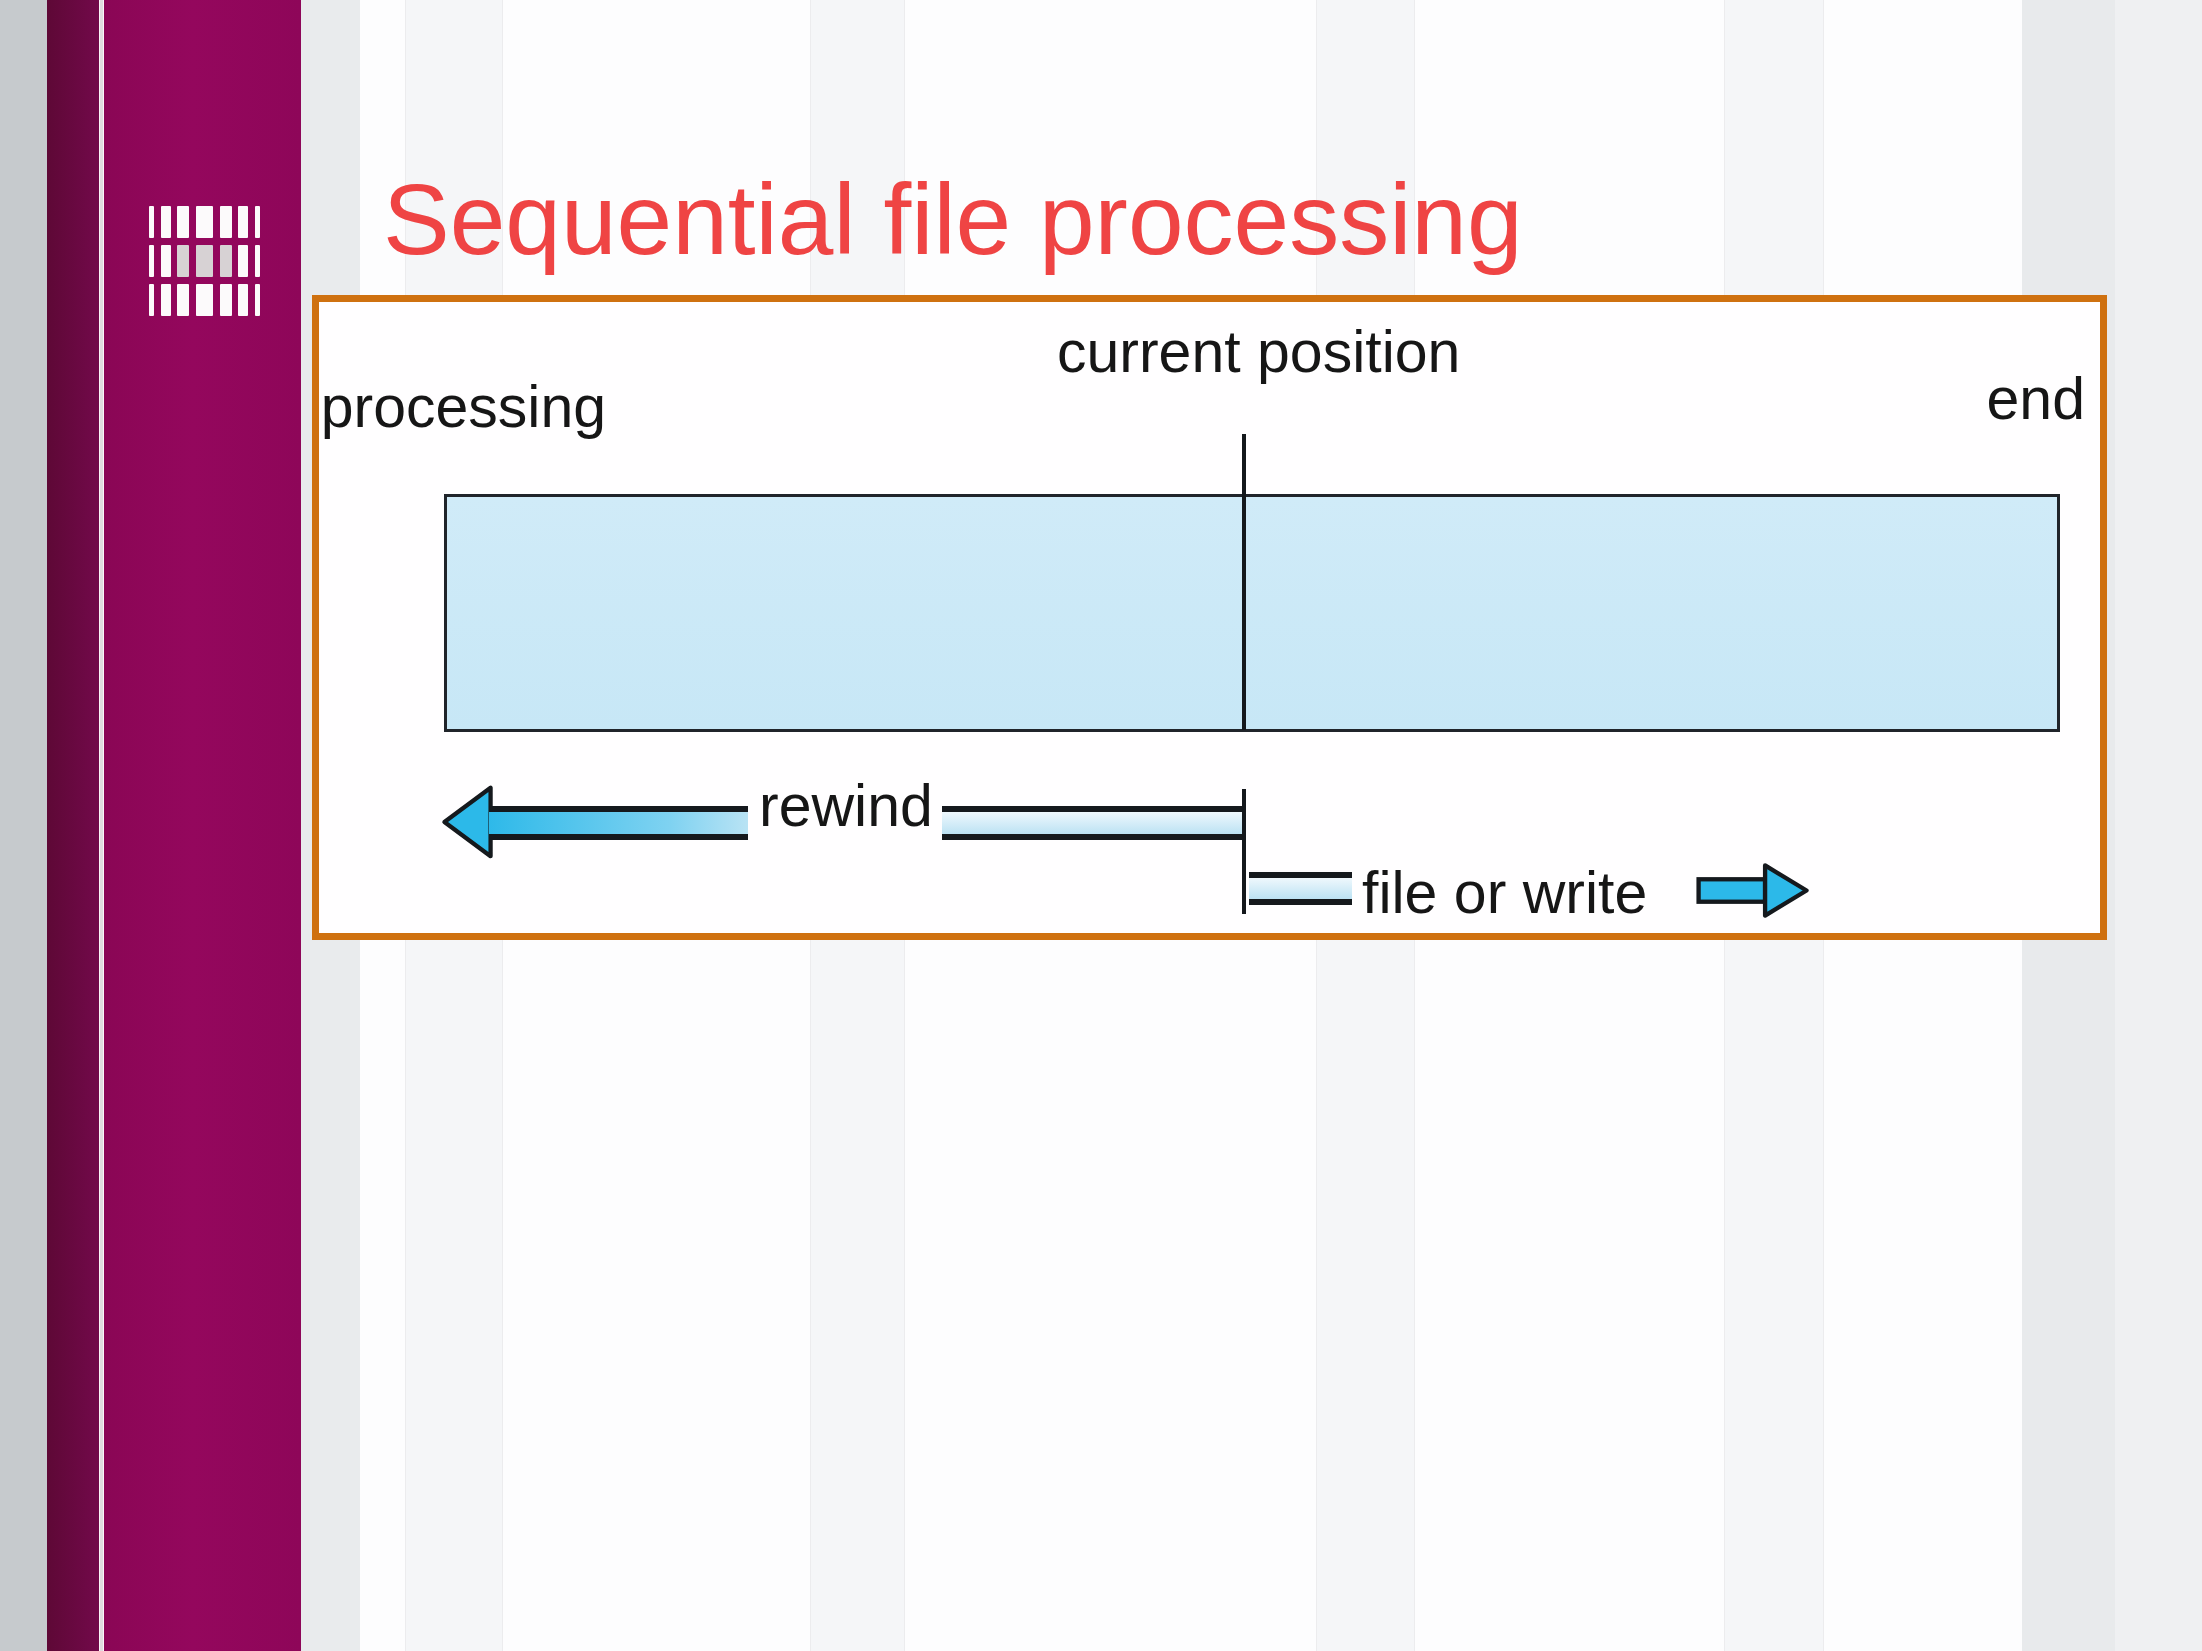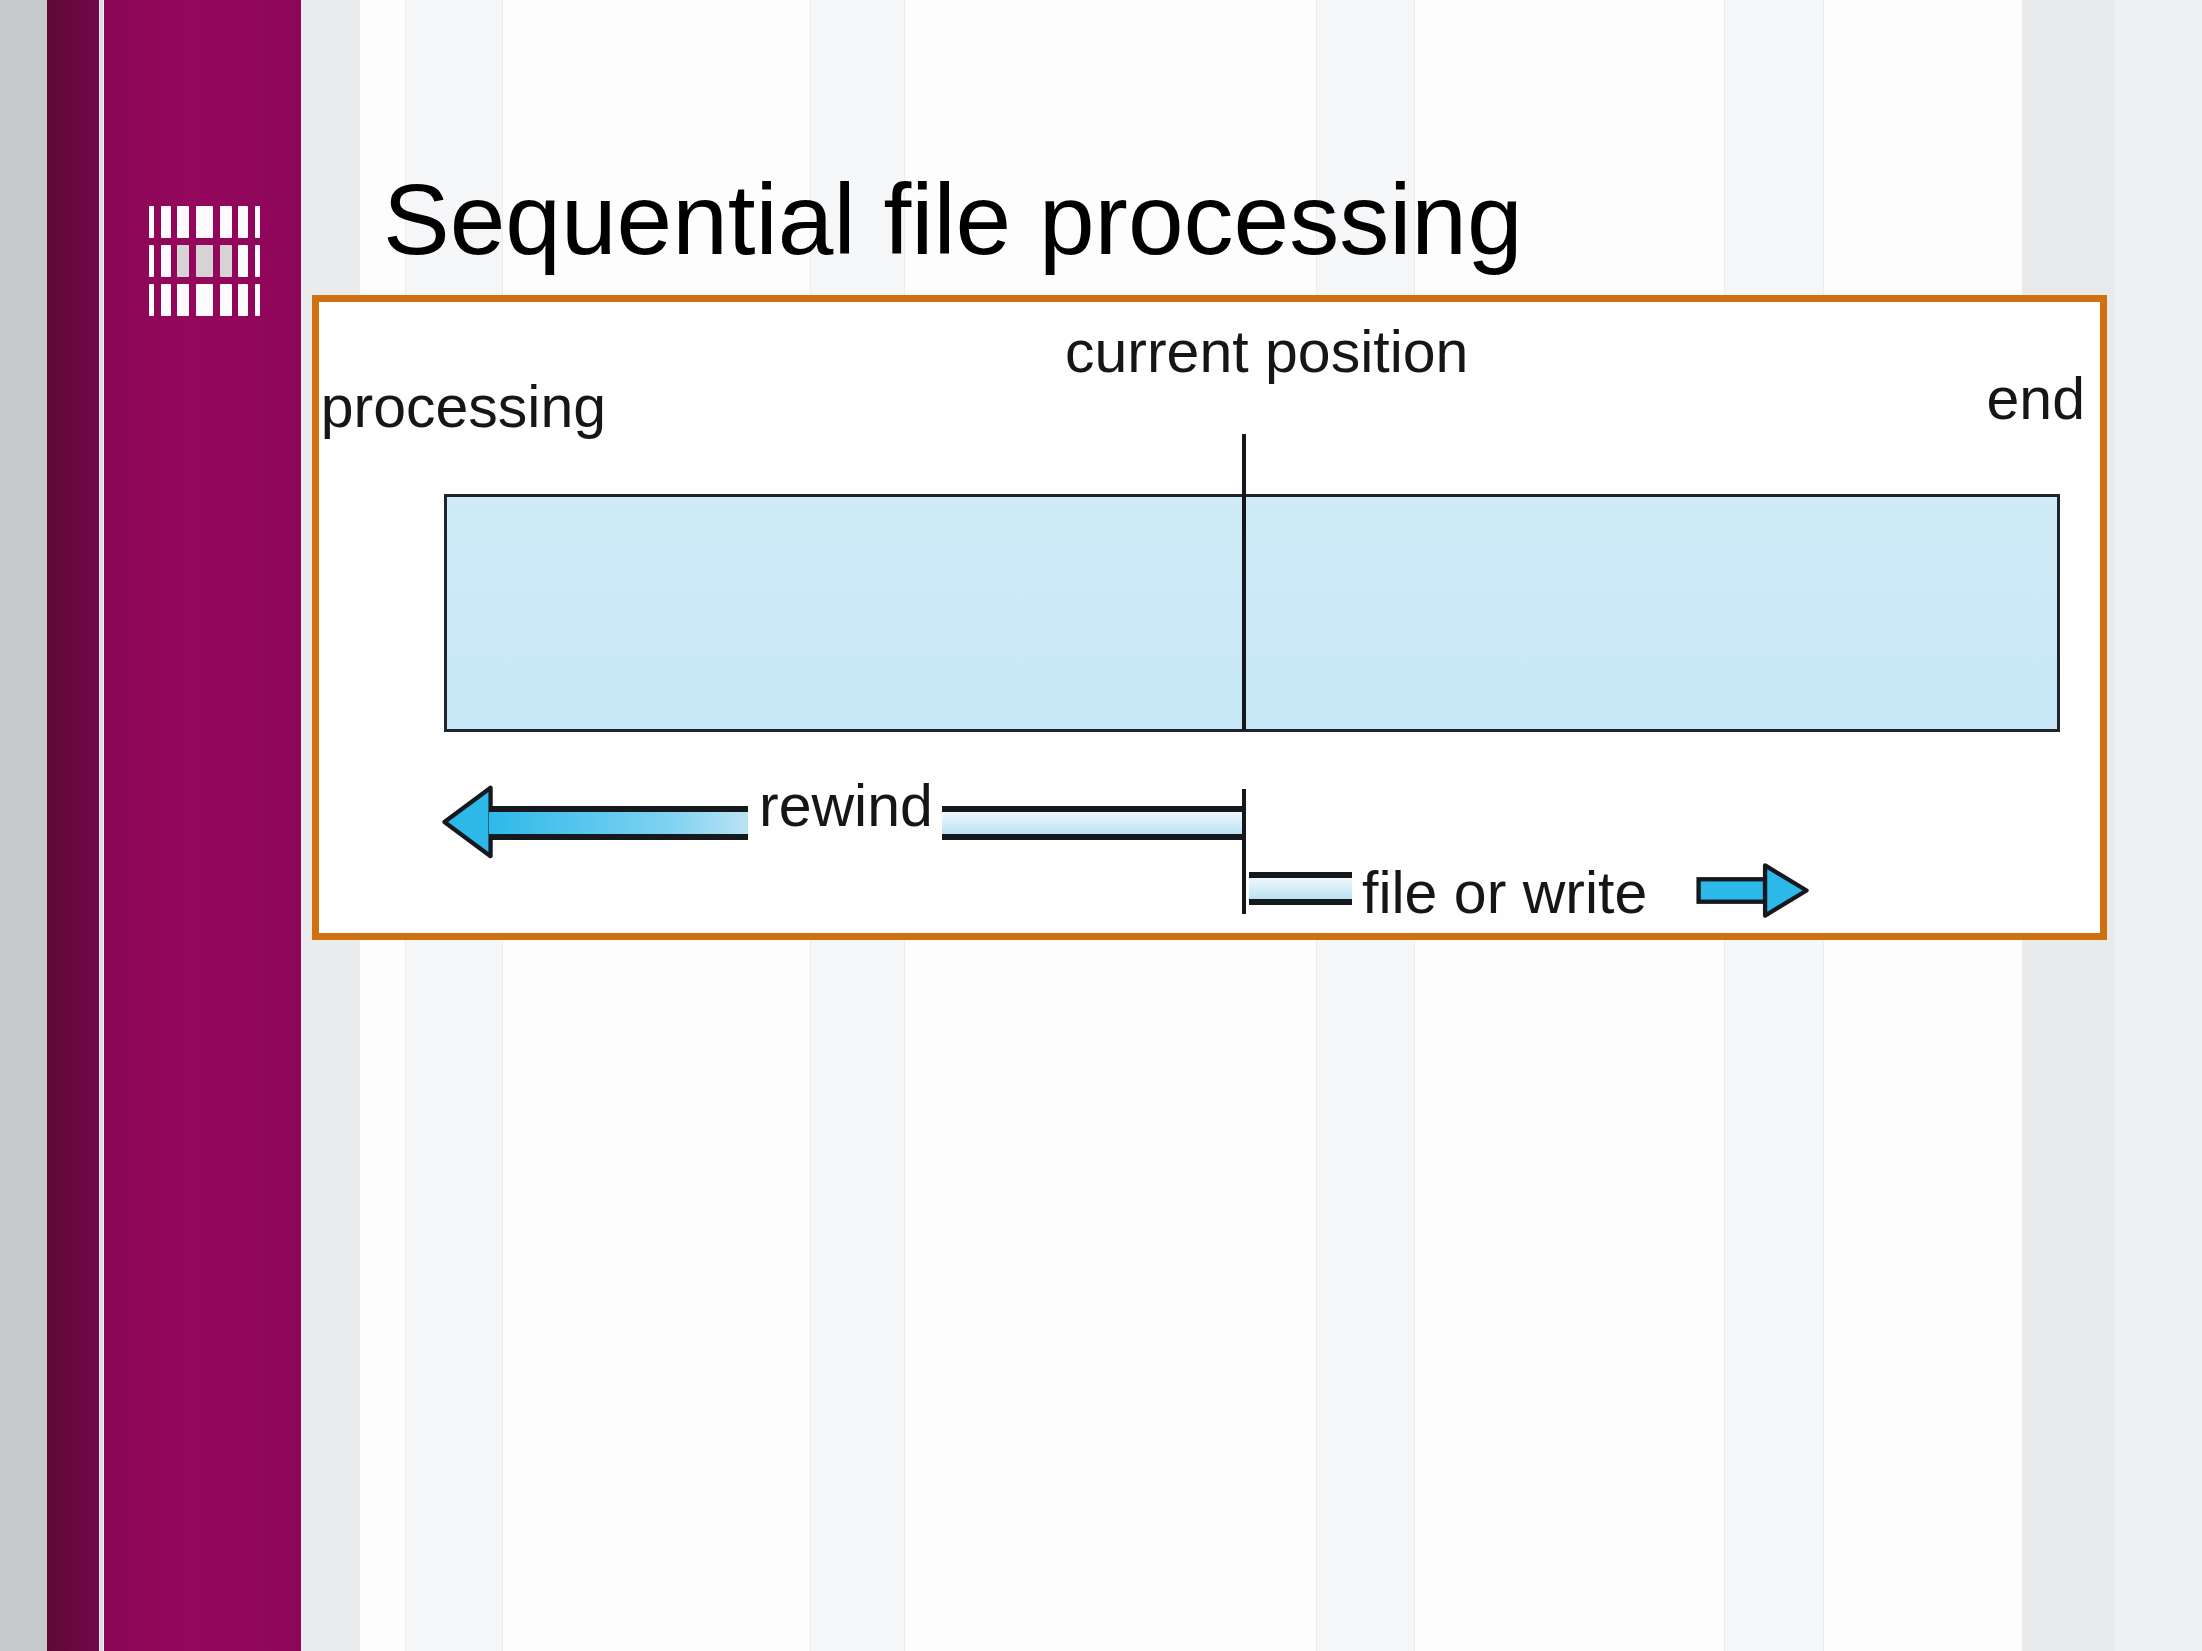--- a/index.html
+++ b/index.html
@@ -54,37 +54,37 @@
   }
   .m-row { display: flex; column-gap: 6.9px; height: 32px; margin-bottom: 6.9px; }
   .m-bar { background: #fcfafb; border-radius: 0.9px; height: 100%; }
   .m-bar.dim { background: #d7d2d4; }
   .w0 { width: 5.2px; }  .w1 { width: 9.5px; } .w2 { width: 12px; }
   .w3 { width: 16.3px; } .w4 { width: 12px; } .w5 { width: 9.5px; } .w6 { width: 5.2px; }
 
   
   .title {
     position: absolute; left: 383px; top: 163px;
-    font-size: 100px; line-height: 1.12; color: #000000;
+    font-size: 100px; line-height: 1.12; color: #ef4444;
     white-space: nowrap; z-index: 2; letter-spacing: 0;
   }
 
   
   .figure {
     position: absolute; left: 312px; top: 295px; width: 1795px; height: 645px;
     box-sizing: border-box;
     border: 7.7px solid var(--accent, #cf7110);
     background: #fffeff;
     z-index: 2;
   }
   .fig-label {
     position: absolute; font-size: 59px; line-height: 1.15; color: #161616;
     white-space: nowrap;
   }
-  .lbl-current { left: 738px; top: 17px; margin-left: 8px; }
+  .lbl-current { left: 738px; top: 17px; }
   .lbl-begin   { left: 1.7px;   top: 72px; }
   .lbl-end     { right: 15px;  top: 64px; }
   .lbl-rewind  { left: 440px; top: 471px; width: 172px; }
   .lbl-rw      { left: 1043px; top: 558px; }
 
   .file-strip {
     position: absolute; left: 125px; top: 192px; width: 1616px; height: 238px;
     box-sizing: border-box;
     background: linear-gradient(to bottom, #d0ebf8, var(--fileblue, #c7e7f6));
     border: 3.4px solid #20242a;

